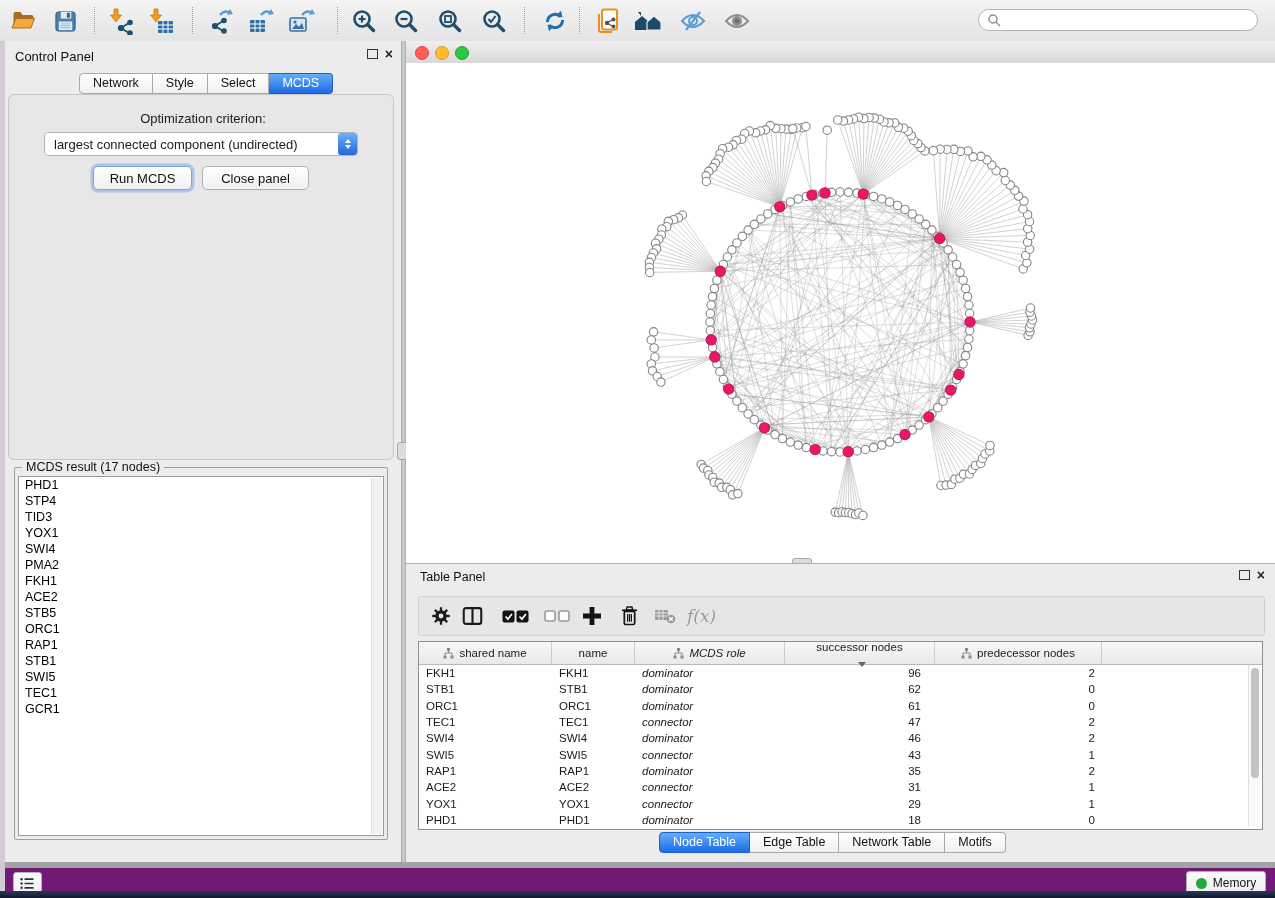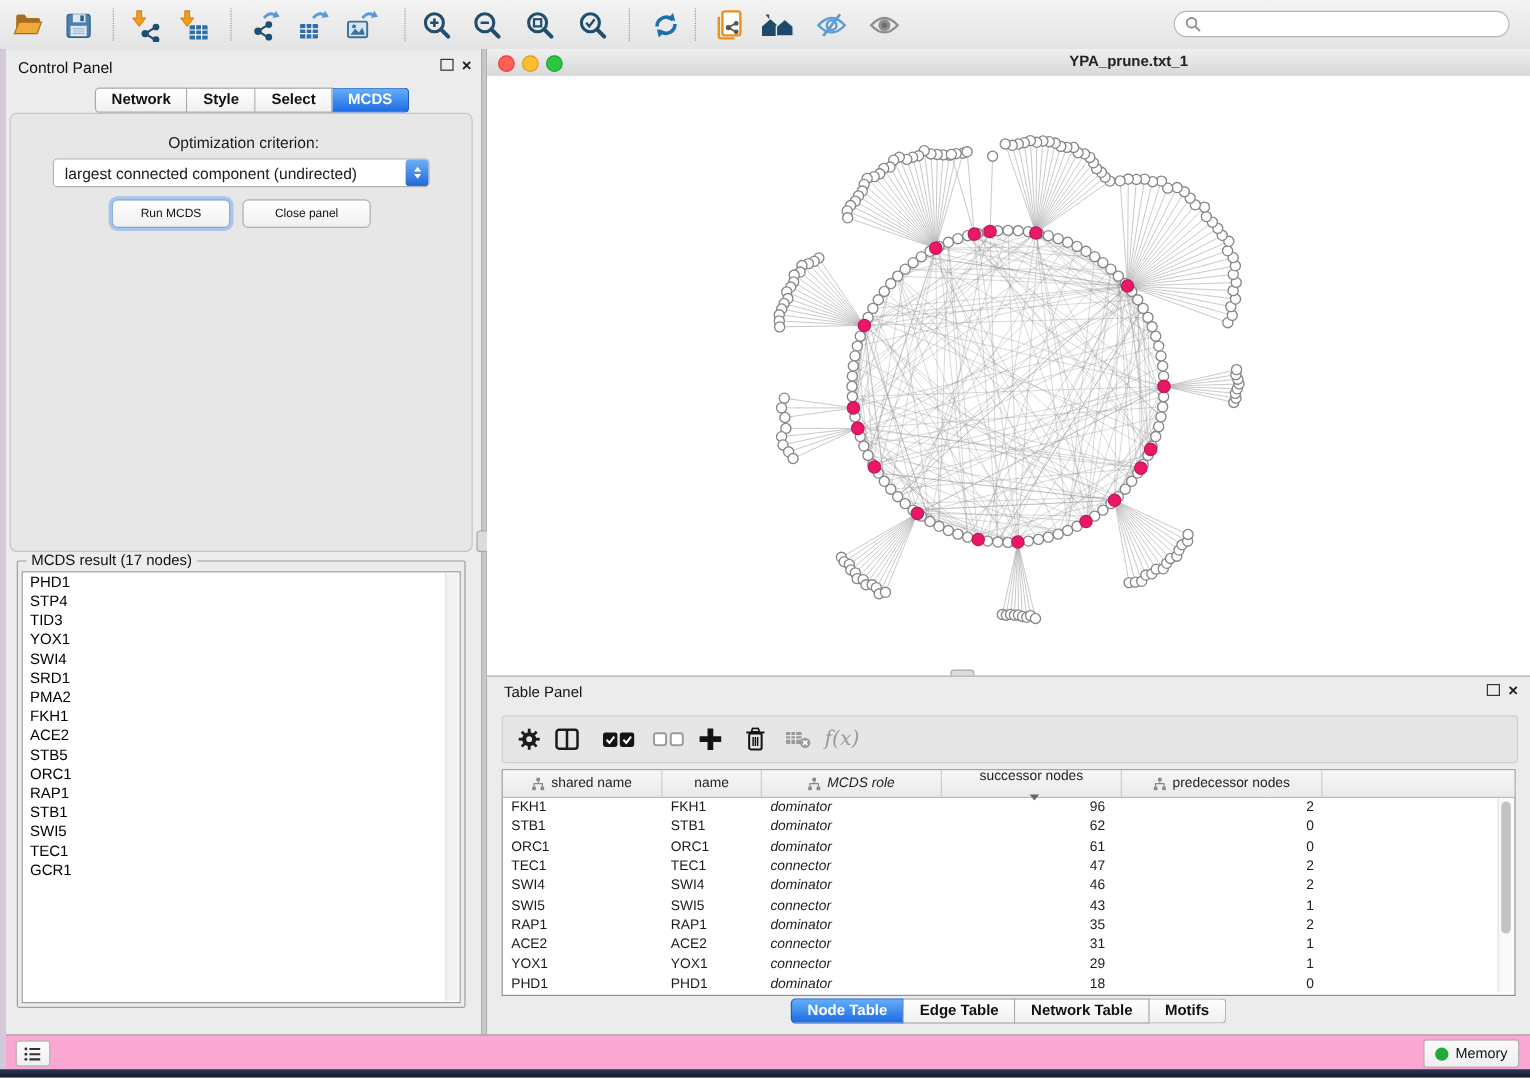--- a/index.html
+++ b/index.html
@@ -17,37 +17,37 @@
   .left-strip{position:absolute;left:0;top:41px;width:5px;height:850px;background:#d2c9d9;}
   .desktop-strip{position:absolute;left:0;top:891px;width:1275px;height:7px;background:linear-gradient(#2b3752,#101a30);}
   
   .control-panel{position:absolute;left:5px;top:41px;width:396px;height:821px;background:#ececec;}
   .panel-title{position:absolute;left:10px;top:8px;font-size:13px;color:#111;}
   .winbtns{position:absolute;right:8px;top:8px;display:flex;align-items:center;gap:7px;}
   .winbox{width:9px;height:8px;border:1.4px solid #333;display:inline-block;}
   .winx{font-size:14px;font-weight:bold;color:#222;line-height:10px;}
   .seg{position:absolute;display:flex;height:21px;}
   .seg .tab{background:linear-gradient(#ffffff,#f0f0f0);border:1px solid #a9a9a9;border-left:none;
-            padding:0 13px;font-size:12.5px;line-height:19px;color:#111;cursor:default;font-weight:bold;}
+            padding:0 13px;font-size:12.5px;line-height:19px;color:#111;cursor:default;}
   .seg .tab:first-child{border-left:1px solid #a9a9a9;border-radius:4px 0 0 4px;}
   .seg .tab:last-child{border-radius:0 4px 4px 0;}
   .seg .tab.active{background:linear-gradient(#63aef9,#1d6be4);color:#fff;border-color:#1a5fc8;}
   .cp-tabs{left:74px;top:32px;}
   .tab-frame{position:absolute;left:3px;top:53px;width:384px;height:364px;background:#e7e7e7;
              border:1px solid #c6c6c6;border-radius:6px;}
   .opt-label{position:absolute;left:0;top:70px;width:396px;text-align:center;font-size:13px;}
   .dropdown{position:absolute;left:39px;top:91px;width:314px;height:24px;background:#fff;border:1px solid #b4b4b4;
             border-radius:4px;box-sizing:border-box;display:flex;align-items:center;}
   .dropdown .val{flex:1;font-size:13px;padding-left:9px;white-space:nowrap;}
   .stepper{width:19px;height:22px;border-radius:3px;background:linear-gradient(#6cb0f8,#2268d8);
            display:flex;flex-direction:column;align-items:center;justify-content:center;gap:2px;margin-right:0px;}
   .tri-up{width:0;height:0;border-left:3.5px solid transparent;border-right:3.5px solid transparent;border-bottom:4.5px solid #fff;}
   .tri-dn{width:0;height:0;border-left:3.5px solid transparent;border-right:3.5px solid transparent;border-top:4.5px solid #fff;}
   .btn{position:absolute;height:24px;background:linear-gradient(#ffffff,#f0f0f0);border:1px solid #b0b0b0;
-       border-radius:5px;font-size:10px;color:#111;display:flex;align-items:center;justify-content:center;box-sizing:border-box;}
+       border-radius:5px;font-size:13px;color:#111;display:flex;align-items:center;justify-content:center;box-sizing:border-box;}
   .btn-run{left:88px;top:125px;width:99px;border-color:#7aa4dd;box-shadow:0 0 0 2.5px rgba(120,170,235,.55);}
   .btn-close{left:197px;top:125px;width:107px;}
   .fieldset{position:absolute;left:9px;top:426px;width:372px;height:371px;border:1px solid #9e9e9e;border-radius:2px;}
   .fieldset-title{position:absolute;left:7px;top:-8px;background:#ececec;padding:0 4px;font-size:12.5px;color:#111;}
   .mcds-list{position:absolute;left:3px;top:8px;right:3px;bottom:3px;background:#fff;border:1px solid #9b9b9b;overflow:hidden;}
   .mcds-item{font-size:12.5px;line-height:16px;padding-left:6px;color:#000;}
   .mcds-item:first-child{margin-top:4px;}
   .mcds-scroll{position:absolute;top:1px;right:1px;bottom:1px;width:10px;background:#f2f2f2;border-left:1px solid #e2e2e2;}
   
   .vsplit{position:absolute;left:401px;top:41px;width:5px;height:821px;background:#c9c9c9;border-left:1px solid #aeaeae;border-right:1px solid #aeaeae;box-sizing:border-box;}
@@ -79,21 +79,21 @@
   .trow{display:flex;height:16.3px;align-items:center;}
   .td{font-size:11.5px;box-sizing:border-box;white-space:nowrap;overflow:hidden;}
   .td.l{padding-left:7px;text-align:left;}
   .td.r3{text-align:right;padding-right:14px;}
   .td.r4{text-align:right;padding-right:7px;}
   .c0{width:133px;} .c1{width:83px;} .c2{width:150px;font-style:italic;} .c3{width:150px;flex-direction:column;} .c4{width:167px;}
   .tscroll{position:absolute;right:1px;top:23px;bottom:2px;width:12px;background:#fafafa;border-left:1px solid #e0e0e0;}
   .tthumb{position:absolute;left:1.5px;top:3px;width:8px;height:110px;background:#c3c3c3;border-radius:4px;}
   .tp-tabs{left:253px;top:268px;position:absolute;}
   
-  .status-bar{position:absolute;left:5px;top:862px;width:1270px;height:29px;background:#f9a8d4;border-top:1px solid #a3a3a3;box-sizing:border-box;}
+  .status-bar{position:absolute;left:5px;top:862px;width:1270px;height:29px;background:#701a75;border-top:6px solid #a3a3a3;box-sizing:border-box;}
   .list-btn{position:absolute;left:8px;top:4px;width:27px;height:20px;background:linear-gradient(#fcfcfc,#efefef);
             border:1px solid #b5b5b5;border-radius:3px;display:flex;align-items:center;justify-content:center;}
   .mem-btn{position:absolute;right:9px;top:3px;width:78px;height:22px;background:linear-gradient(#fbfbfb,#eeeeee);
            border:1px solid #b0b0b0;border-radius:3px;display:flex;align-items:center;justify-content:center;gap:6px;font-size:12px;color:#111;}
   .mem-dot{width:11px;height:11px;border-radius:50%;background:#21a93c;}
 </style>
 </head>
 <body>
 
 <div id="app">
@@ -273,21 +273,20 @@
     <div class="btn btn-close">Close panel</div>
     <div class="fieldset">
       <span class="fieldset-title">MCDS result (17 nodes)</span>
       <div class="mcds-list" id="mcds-list">
         <div class="mcds-scroll"></div>
       <div class="mcds-item">PHD1</div>
           <div class="mcds-item">STP4</div>
           <div class="mcds-item">TID3</div>
           <div class="mcds-item">YOX1</div>
           <div class="mcds-item">SWI4</div>
-          <div class="mcds-item">SRD1</div>
           <div class="mcds-item">PMA2</div>
           <div class="mcds-item">FKH1</div>
           <div class="mcds-item">ACE2</div>
           <div class="mcds-item">STB5</div>
           <div class="mcds-item">ORC1</div>
           <div class="mcds-item">RAP1</div>
           <div class="mcds-item">STB1</div>
           <div class="mcds-item">SWI5</div>
           <div class="mcds-item">TEC1</div>
           <div class="mcds-item">GCR1</div>
@@ -296,21 +295,20 @@
   </div>
 
   <div class="vsplit"></div>
   <div class="vgrip"></div>
 
   <div class="net-window">
     <div class="net-titlebar">
       <span class="light red"></span>
       <span class="light yellow"></span>
       <span class="light green"></span>
-      <span class="net-title">YPA_prune.txt_1</span>
     </div>
     <div class="net-canvas">
       <svg id="netsvg" width="869" height="500" viewBox="0 0 869 500">
           <line x1="314.3" y1="208.2" x2="304.3" y2="267.5" stroke="#909090" stroke-width="0.75" opacity="0.38"></line>
           <line x1="314.3" y1="208.2" x2="305.1" y2="276.0" stroke="#909090" stroke-width="0.75" opacity="0.38"></line>
           <line x1="314.3" y1="208.2" x2="330.9" y2="338.1" stroke="#909090" stroke-width="0.75" opacity="0.38"></line>
           <line x1="314.3" y1="208.2" x2="321.4" y2="324.0" stroke="#909090" stroke-width="0.75" opacity="0.38"></line>
           <line x1="314.3" y1="208.2" x2="506.2" y2="367.1" stroke="#909090" stroke-width="0.75" opacity="0.38"></line>
           <line x1="314.3" y1="208.2" x2="306.5" y2="284.4" stroke="#909090" stroke-width="0.75" opacity="0.38"></line>
           <line x1="314.3" y1="208.2" x2="550.6" y2="201.5" stroke="#909090" stroke-width="0.75" opacity="0.38"></line>

